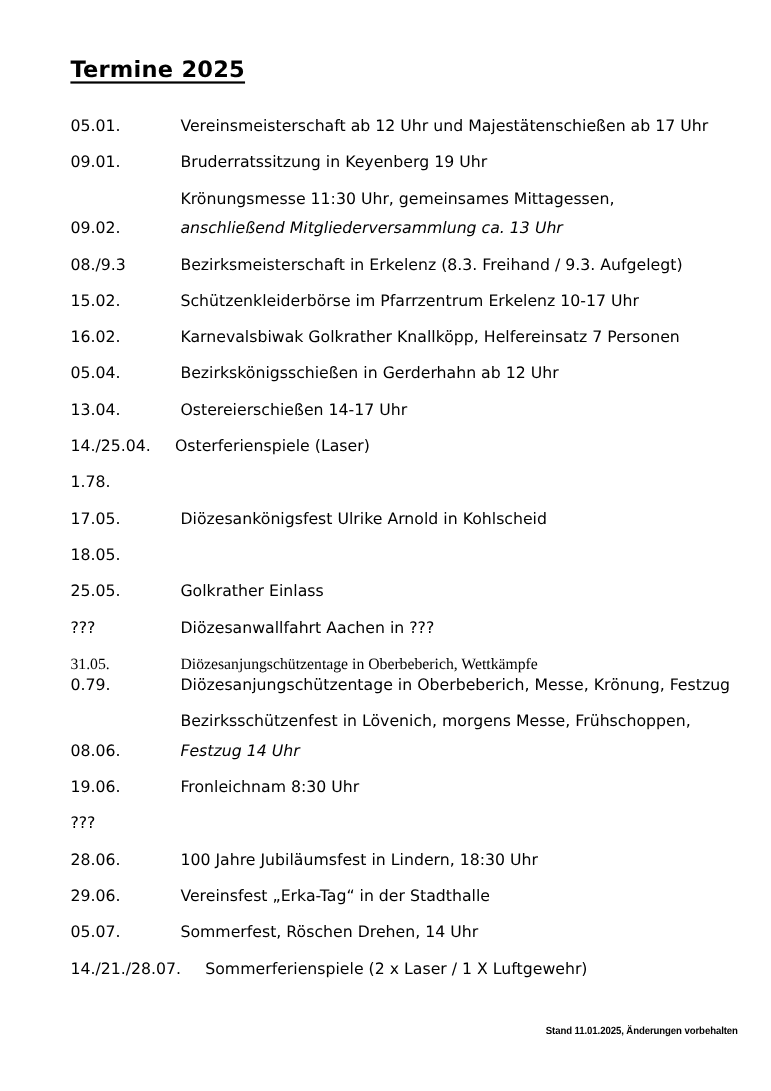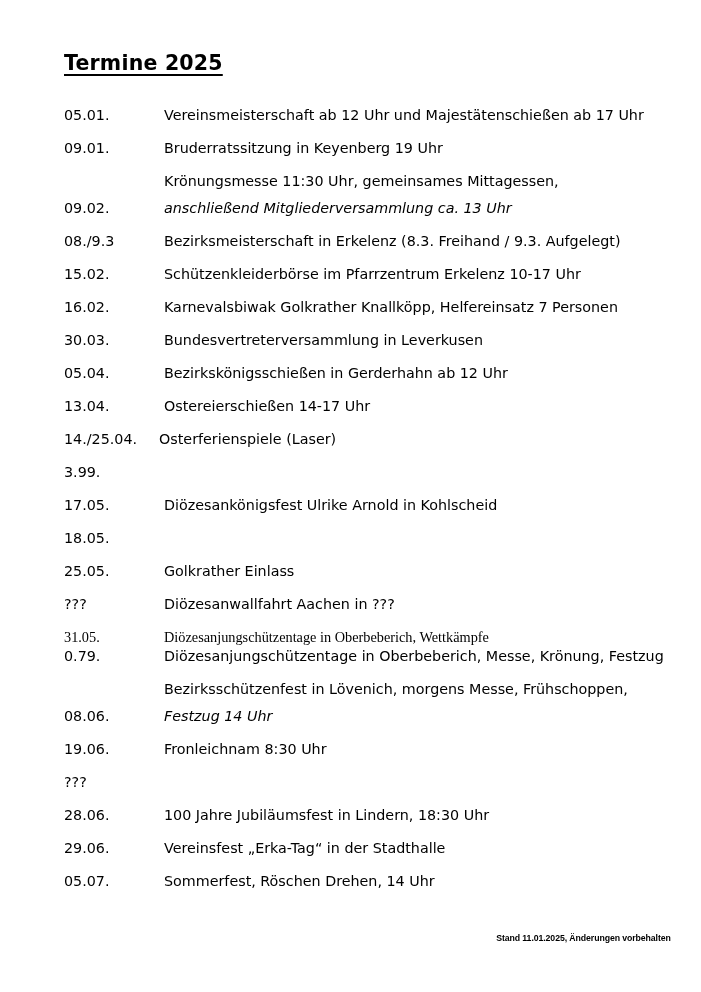--- a/index.html
+++ b/index.html
@@ -117,37 +117,33 @@
       </div>
       <div class="entry">
         <div class="date">15.02.</div>
         <div class="desc"><span>Schützenkleiderbörse im Pfarrzentrum Erkelenz 10-17 Uhr</span></div>
       </div>
       <div class="entry">
         <div class="date">16.02.</div>
         <div class="desc"><span>Karnevalsbiwak Golkrather Knallköpp, Helfereinsatz 7 Personen</span></div>
       </div>
       <div class="entry">
-        <div class="date">30.03.</div>
-        <div class="desc"><span>Bundesvertreterversammlung in Leverkusen</span></div>
-      </div>
-      <div class="entry">
         <div class="date">05.04.</div>
         <div class="desc"><span>Bezirkskönigsschießen in Gerderhahn ab 12 Uhr</span></div>
       </div>
       <div class="entry">
         <div class="date">13.04.</div>
         <div class="desc"><span>Ostereierschießen 14-17 Uhr</span></div>
       </div>
       <div class="entry wide">
         <div class="date">14./25.04.</div>
         <div class="desc"><span>Osterferienspiele (Laser)</span></div>
       </div>
       <div class="entry">
-        <div class="date">3.99.</div>
+        <div class="date">1.78.</div>
       </div>
       <div class="entry">
         <div class="date">17.05.</div>
         <div class="desc"><span>Diözesankönigsfest Ulrike Arnold in Kohlscheid</span></div>
       </div>
       <div class="entry">
         <div class="date">18.05.</div>
       </div>
       <div class="entry">
         <div class="date">25.05.</div>
@@ -181,17 +177,21 @@
         <div class="desc"><span>100 Jahre Jubiläumsfest in Lindern, 18:30 Uhr</span></div>
       </div>
       <div class="entry">
         <div class="date">29.06.</div>
         <div class="desc"><span>Vereinsfest „Erka-Tag“ in der Stadthalle</span></div>
       </div>
       <div class="entry">
         <div class="date">05.07.</div>
         <div class="desc"><span>Sommerfest, Röschen Drehen, 14 Uhr</span></div>
       </div>
+      <div class="entry wide">
+        <div class="date">14./21./28.07.</div>
+        <div class="desc"><span>Sommerferienspiele (2 x Laser / 1 X Luftgewehr)</span></div>
+      </div>
     </div>
 
   <div class="footer-note">Stand 11.01.2025, Änderungen vorbehalten</div>
 
 </div>
 
 </body></html>

